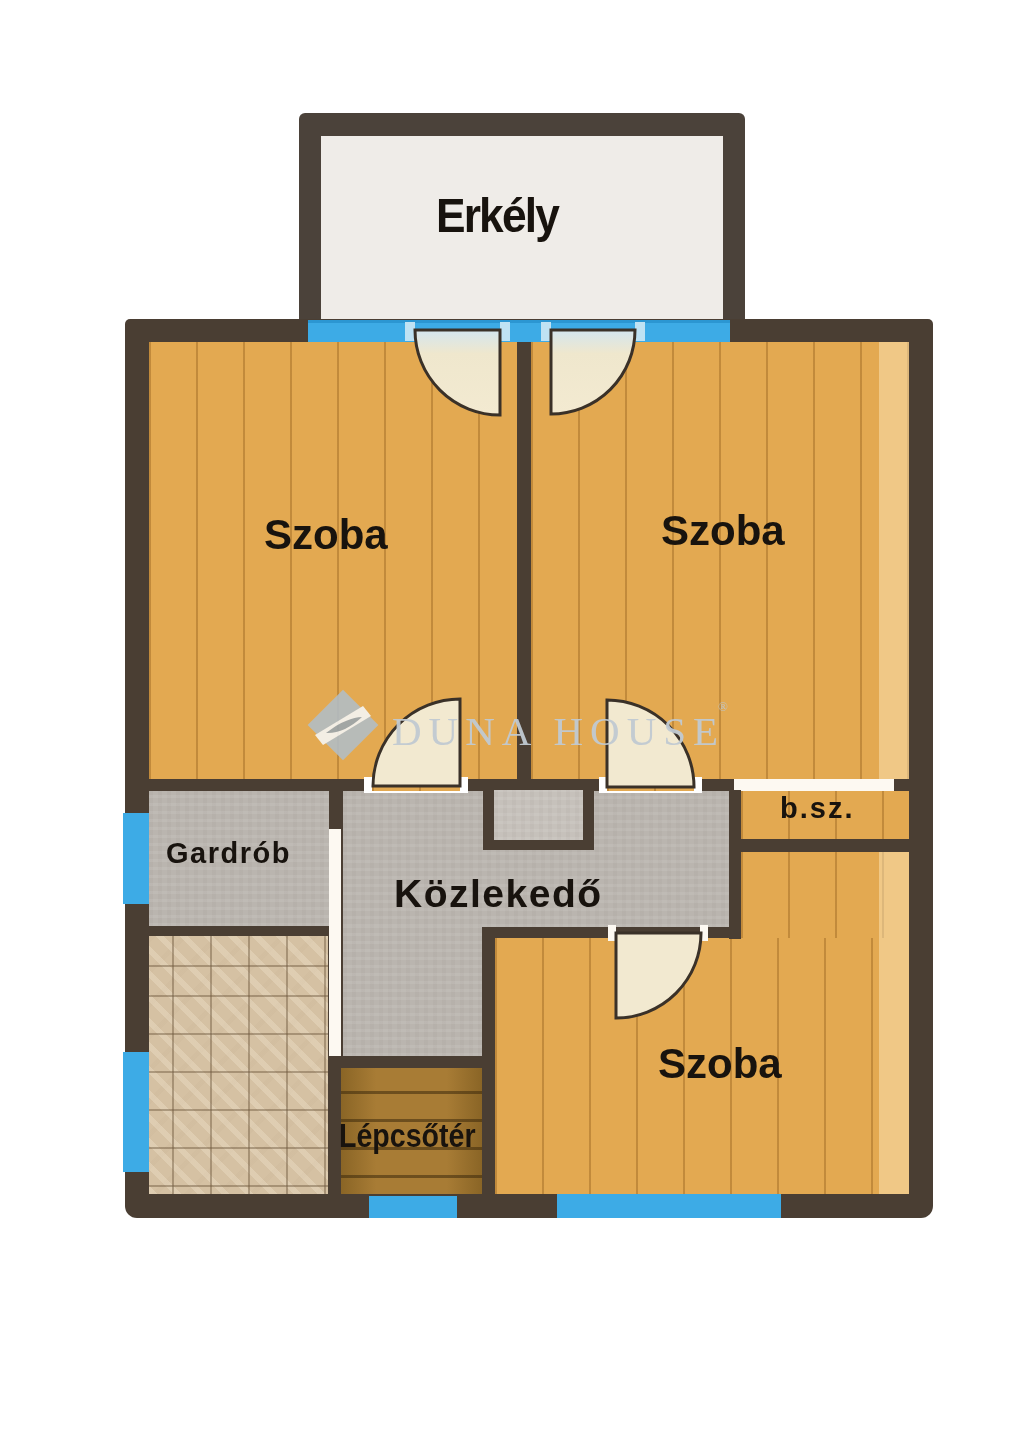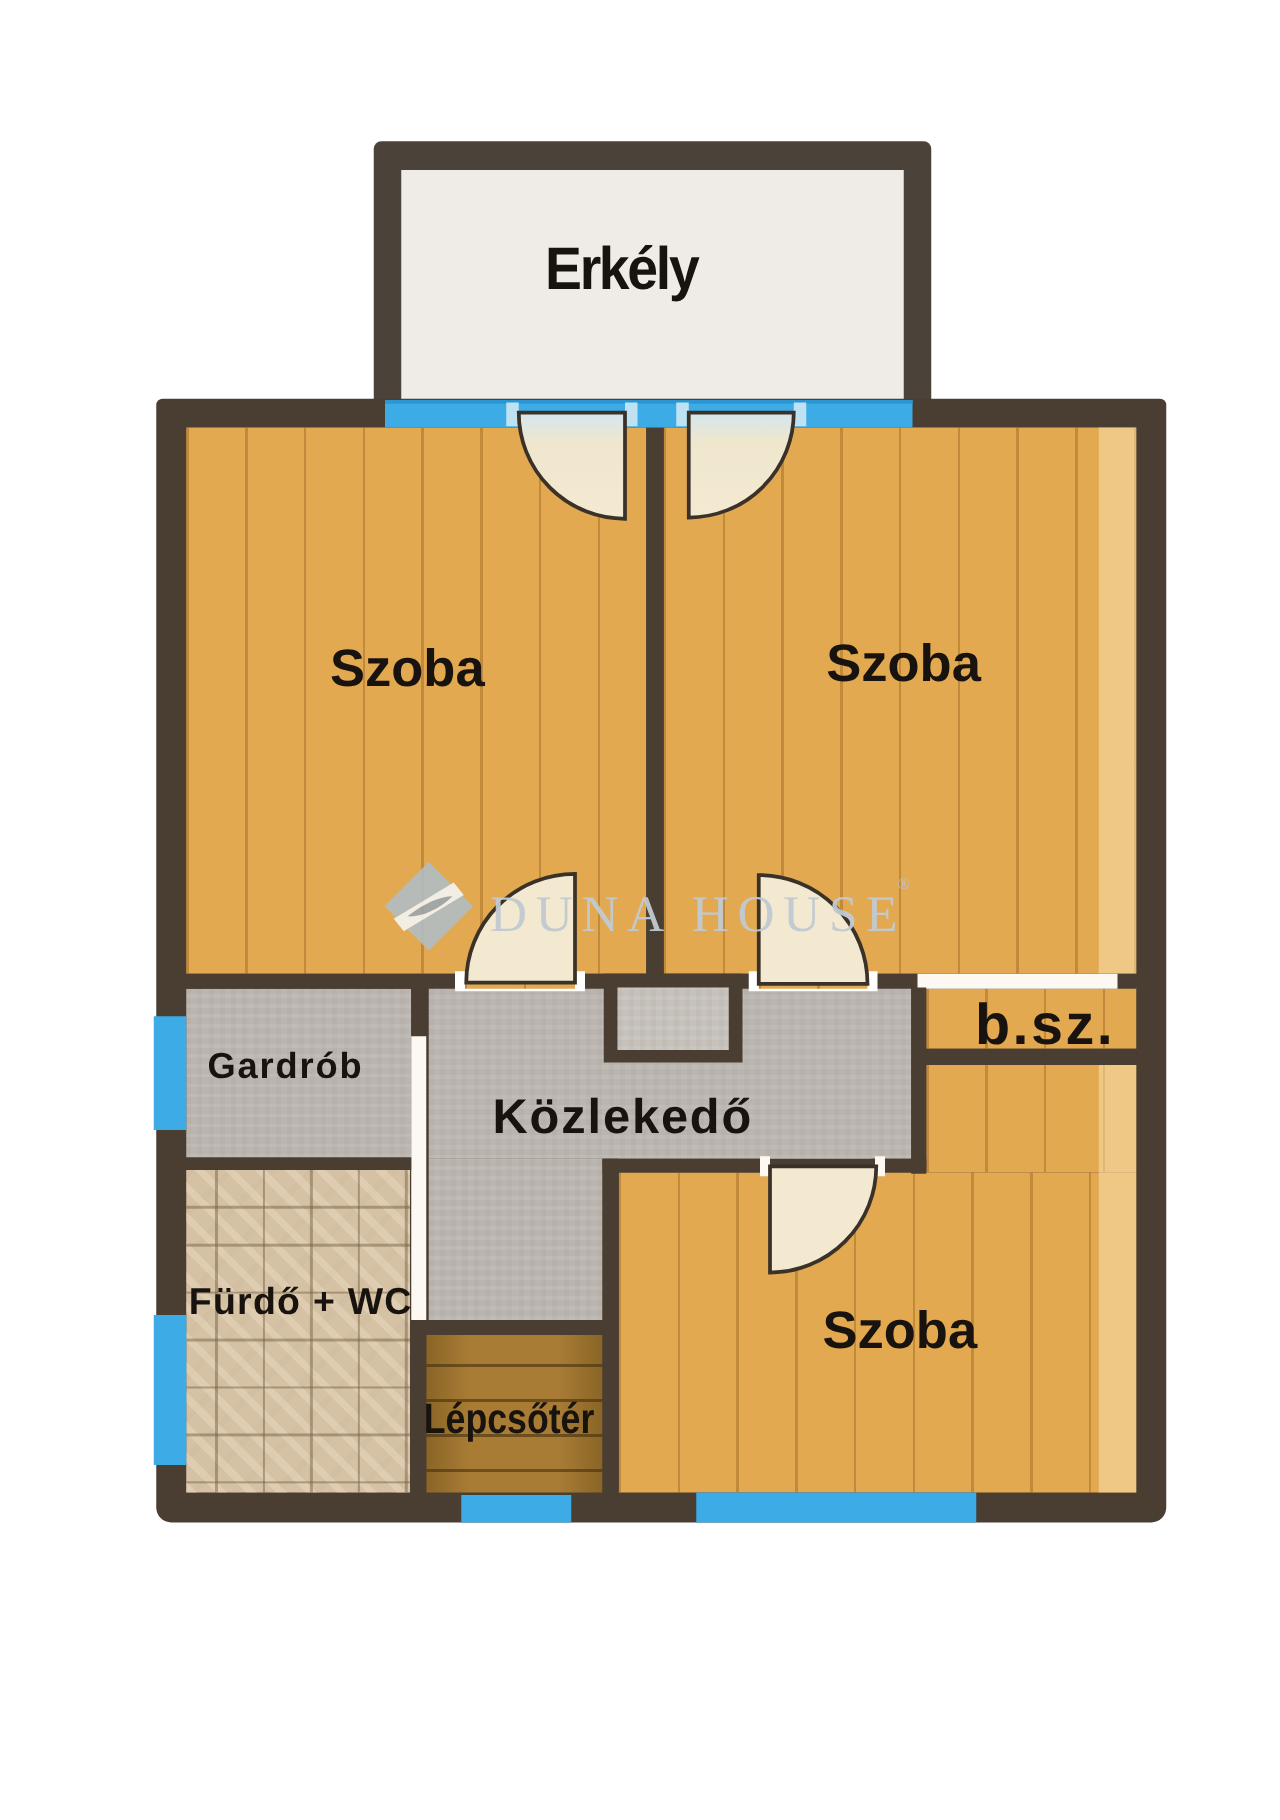--- a/index.html
+++ b/index.html
@@ -156,20 +156,19 @@
   <div class="lbl" style="left:264px;top:511px;font-size:42px;">Szoba</div>
 
   <div class="lbl" style="left:661px;top:507px;font-size:42px;">Szoba</div>
 
   <div class="lbl" style="left:658px;top:1040px;font-size:42px;">Szoba</div>
 
   <div class="lbl" style="left:166px;top:837px;font-size:29px;letter-spacing:1.5px;">Gardrób</div>
 
   <div class="lbl" style="left:394px;top:872px;font-size:39px;letter-spacing:1.5px;text-align:right;">Közlekedő</div>
 
-  <div class="lbl" style="left:151px;top:1025px;font-size:30px;letter-spacing:1px;">Fürdő + WC</div>
 
-  <div class="lbl" style="left:780px;top:792px;font-size:46px;letter-spacing:2px;">b.sz.</div>
+  <div class="lbl" style="left:780px;top:792px;font-size:29px;letter-spacing:2px;">b.sz.</div>
 
   <div class="lbl" style="left:339px;top:1116px;font-size:34px;transform:scaleX(0.84);transform-origin:left top;">Lépcsőtér</div>
 
 
 </div>
 
 </body></html>

